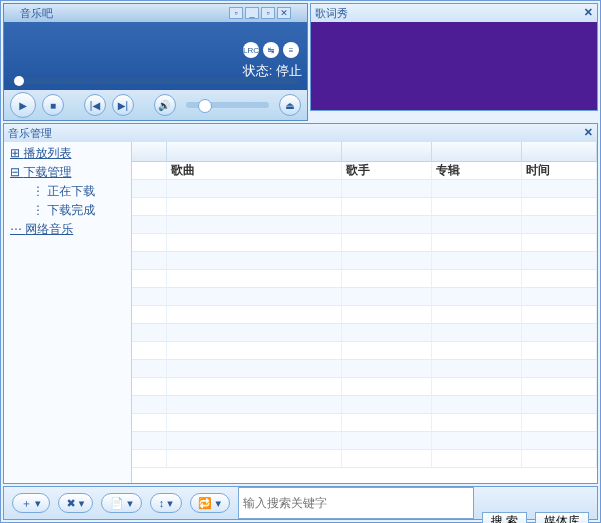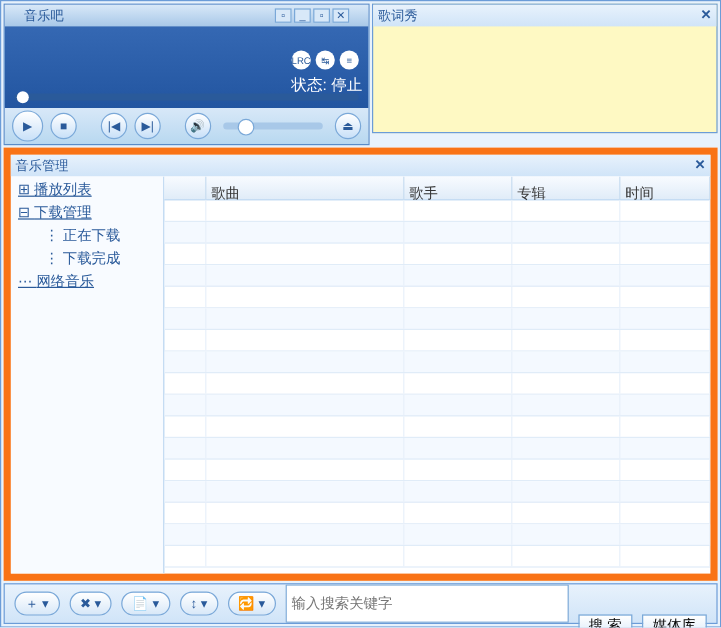--- a/index.html
+++ b/index.html
@@ -16,34 +16,34 @@
 .lrc-btns span { width: 16px; height: 16px; border-radius: 50%; background: #fff; color: #2a5a9a; font-size: 8px; display: flex; align-items: center; justify-content: center; cursor: pointer; }
 .status { position: absolute; right: 5px; top: 40px; font-size: 13px; }
 .progress { position: absolute; bottom: 6px; left: 8px; right: 8px; height: 6px; background: #2a5a9a; border-radius: 3px; }
 .progress::after { content: ""; position: absolute; left: 2px; top: -2px; width: 10px; height: 10px; background: #fff; border-radius: 50%; }
 .player-ctrls { height: 30px; background: linear-gradient(#d8e8f8, #b8d8f0); display: flex; align-items: center; gap: 6px; padding: 0 6px; }
 .pbtn { width: 22px; height: 22px; border-radius: 50%; background: linear-gradient(#fff,#c8e0f8); border: 1px solid #7aa8d8; display: flex; align-items: center; justify-content: center; color: #2a5a9a; font-size: 10px; cursor: pointer; }
 .pbtn.play { width: 26px; height: 26px; }
 .vol { flex: 1; height: 6px; background: #a8c8e8; border-radius: 3px; position: relative; margin: 0 4px; }
 .vol::after { content: ""; position: absolute; left: 15%; top: -3px; width: 12px; height: 12px; background: #fff; border: 1px solid #7aa8d8; border-radius: 50%; }
 
-.lyrics { flex: 1; border: 1px solid #6b9cd8; margin: 2px 2px 12px 0; background: #fef9c3; display: flex; flex-direction: column; }
+.lyrics { flex: 1; border: 1px solid #6b9cd8; margin: 2px 2px 12px 0; background: #4c1d95; display: flex; flex-direction: column; }
 .lyrics-title { height: 18px; background: linear-gradient(#e8f2fc,#d0e4f8); color: #2a5a9a; padding: 2px 4px; font-size: 11px; display: flex; justify-content: space-between; }
 .lyrics-body { flex: 1; display: flex; align-items: center; justify-content: center; color: #5a8cc8; font-size: 13px; }
 
-.manager { flex: 1; border: 6px solid #f97316; margin: 0 2px 2px; display: flex; flex-direction: column; background: #fff; }
+.manager { flex: 1; border: 1px solid #f97316; margin: 0 2px 2px; display: flex; flex-direction: column; background: #fff; }
 .manager-title { height: 18px; background: linear-gradient(#e8f2fc,#d0e4f8); color: #2a5a9a; padding: 2px 4px; font-size: 11px; display: flex; justify-content: space-between; }
 .manager-body { flex: 1; display: flex; overflow: hidden; }
 .tree { width: 128px; border-right: 1px solid #b8d4f0; background: #f8fbff; padding: 2px; color: #2a5a9a; font-size: 12px; }
 .tree-item { padding: 1px 0 1px 4px; cursor: pointer; white-space: nowrap; text-decoration: underline; }
 .tree-sub { padding-left: 20px; }
 .tree-leaf { padding: 1px 0 1px 6px; cursor: pointer; }
 .grid { flex: 1; display: flex; flex-direction: column; }
 .grid-head { display: flex; height: 20px; background: linear-gradient(#f8fbff,#e0ecf8); border-bottom: 1px solid #b8d4f0; }
-.gh { border-right: 1px solid #c8dcf0; padding: 6px 4px; font-weight: normal; color: #333; font-size: 12px; }
+.gh { border-right: 1px solid #c8dcf0; padding: 20px 4px; font-weight: bold; color: #333; font-size: 12px; }
 .grid-rows { flex: 1; overflow: auto; }
 .grow { display: flex; height: 18px; border-bottom: 1px solid #e0ecf8; }
 .grow:nth-child(even) { background: #f4f9ff; }
 .gc { border-right: 1px solid #e8f0fa; }
 .c0 { width: 35px; } .c1 { flex: 1; } .c2 { width: 90px; } .c3 { width: 90px; } .c4 { width: 75px; }
 
 .bottom { height: 34px; border: 1px solid #6b9cd8; margin: 0 2px 2px; background: linear-gradient(#e8f2fc,#d0e4f8); display: flex; align-items: center; gap: 8px; padding: 0 8px; }
 .bbtn { height: 20px; padding: 0 8px; border: 1px solid #7aa8d8; border-radius: 10px; background: linear-gradient(#fff,#d8e8f8); color: #2a5a9a; font-size: 11px; cursor: pointer; display: flex; align-items: center; gap: 3px; }
 .search-box { flex: 1; height: 32px; border: 1px solid #7aa8d8; padding: 0 4px; font-size: 12px; }
 .tbtn { height: 20px; padding: 0 8px; border: 1px solid #7aa8d8; background: linear-gradient(#fff,#d8e8f8); font-size: 12px; cursor: pointer; margin-top: 37px; }

